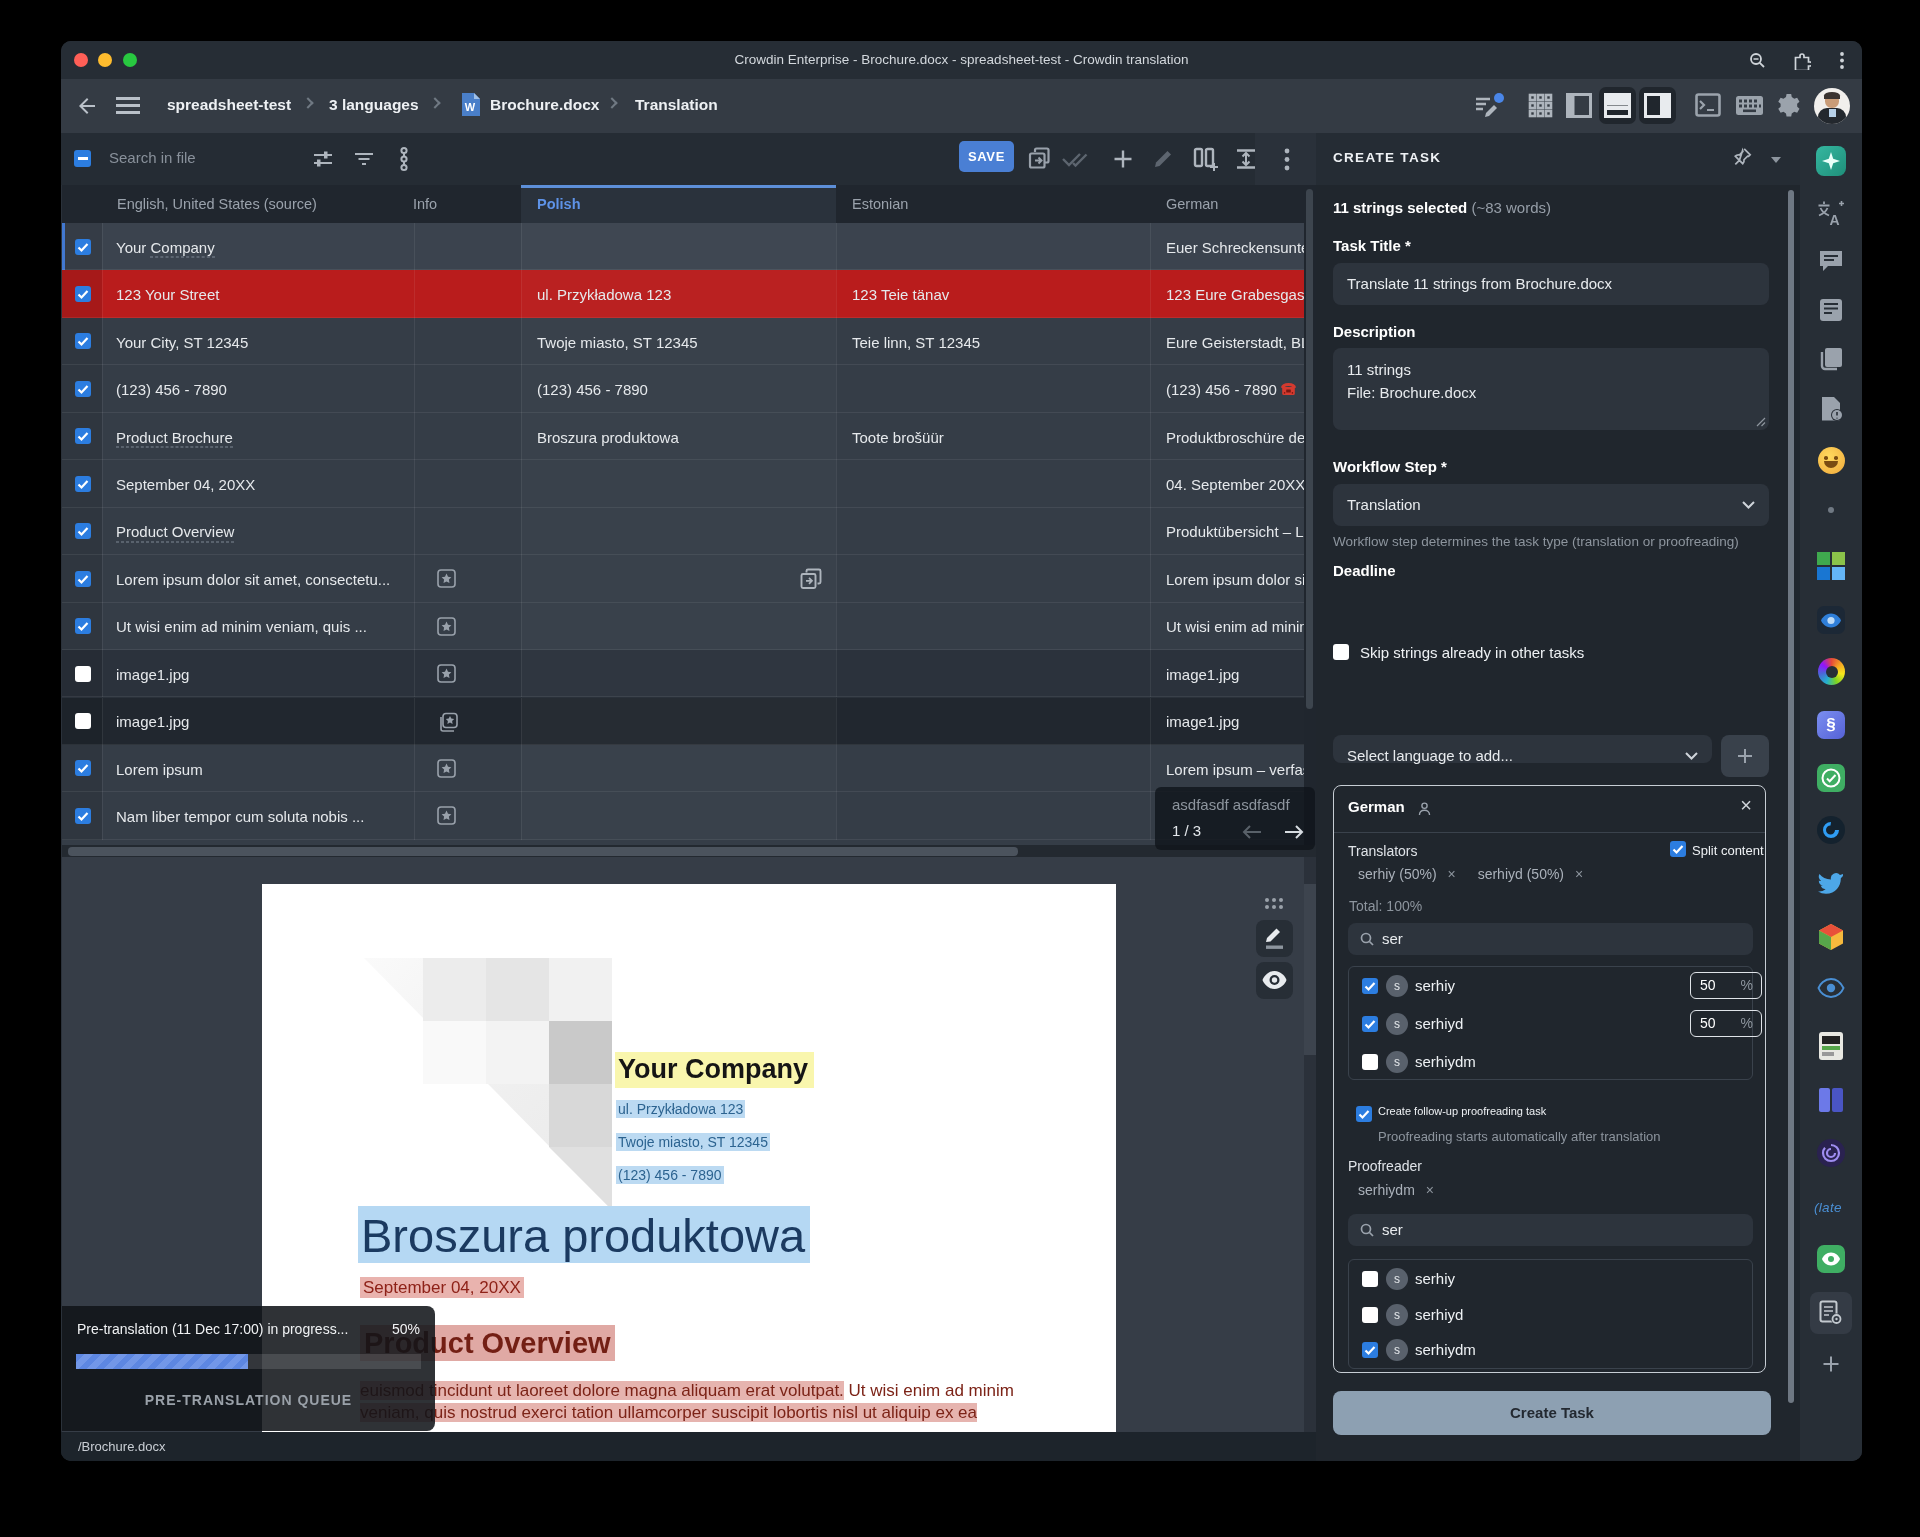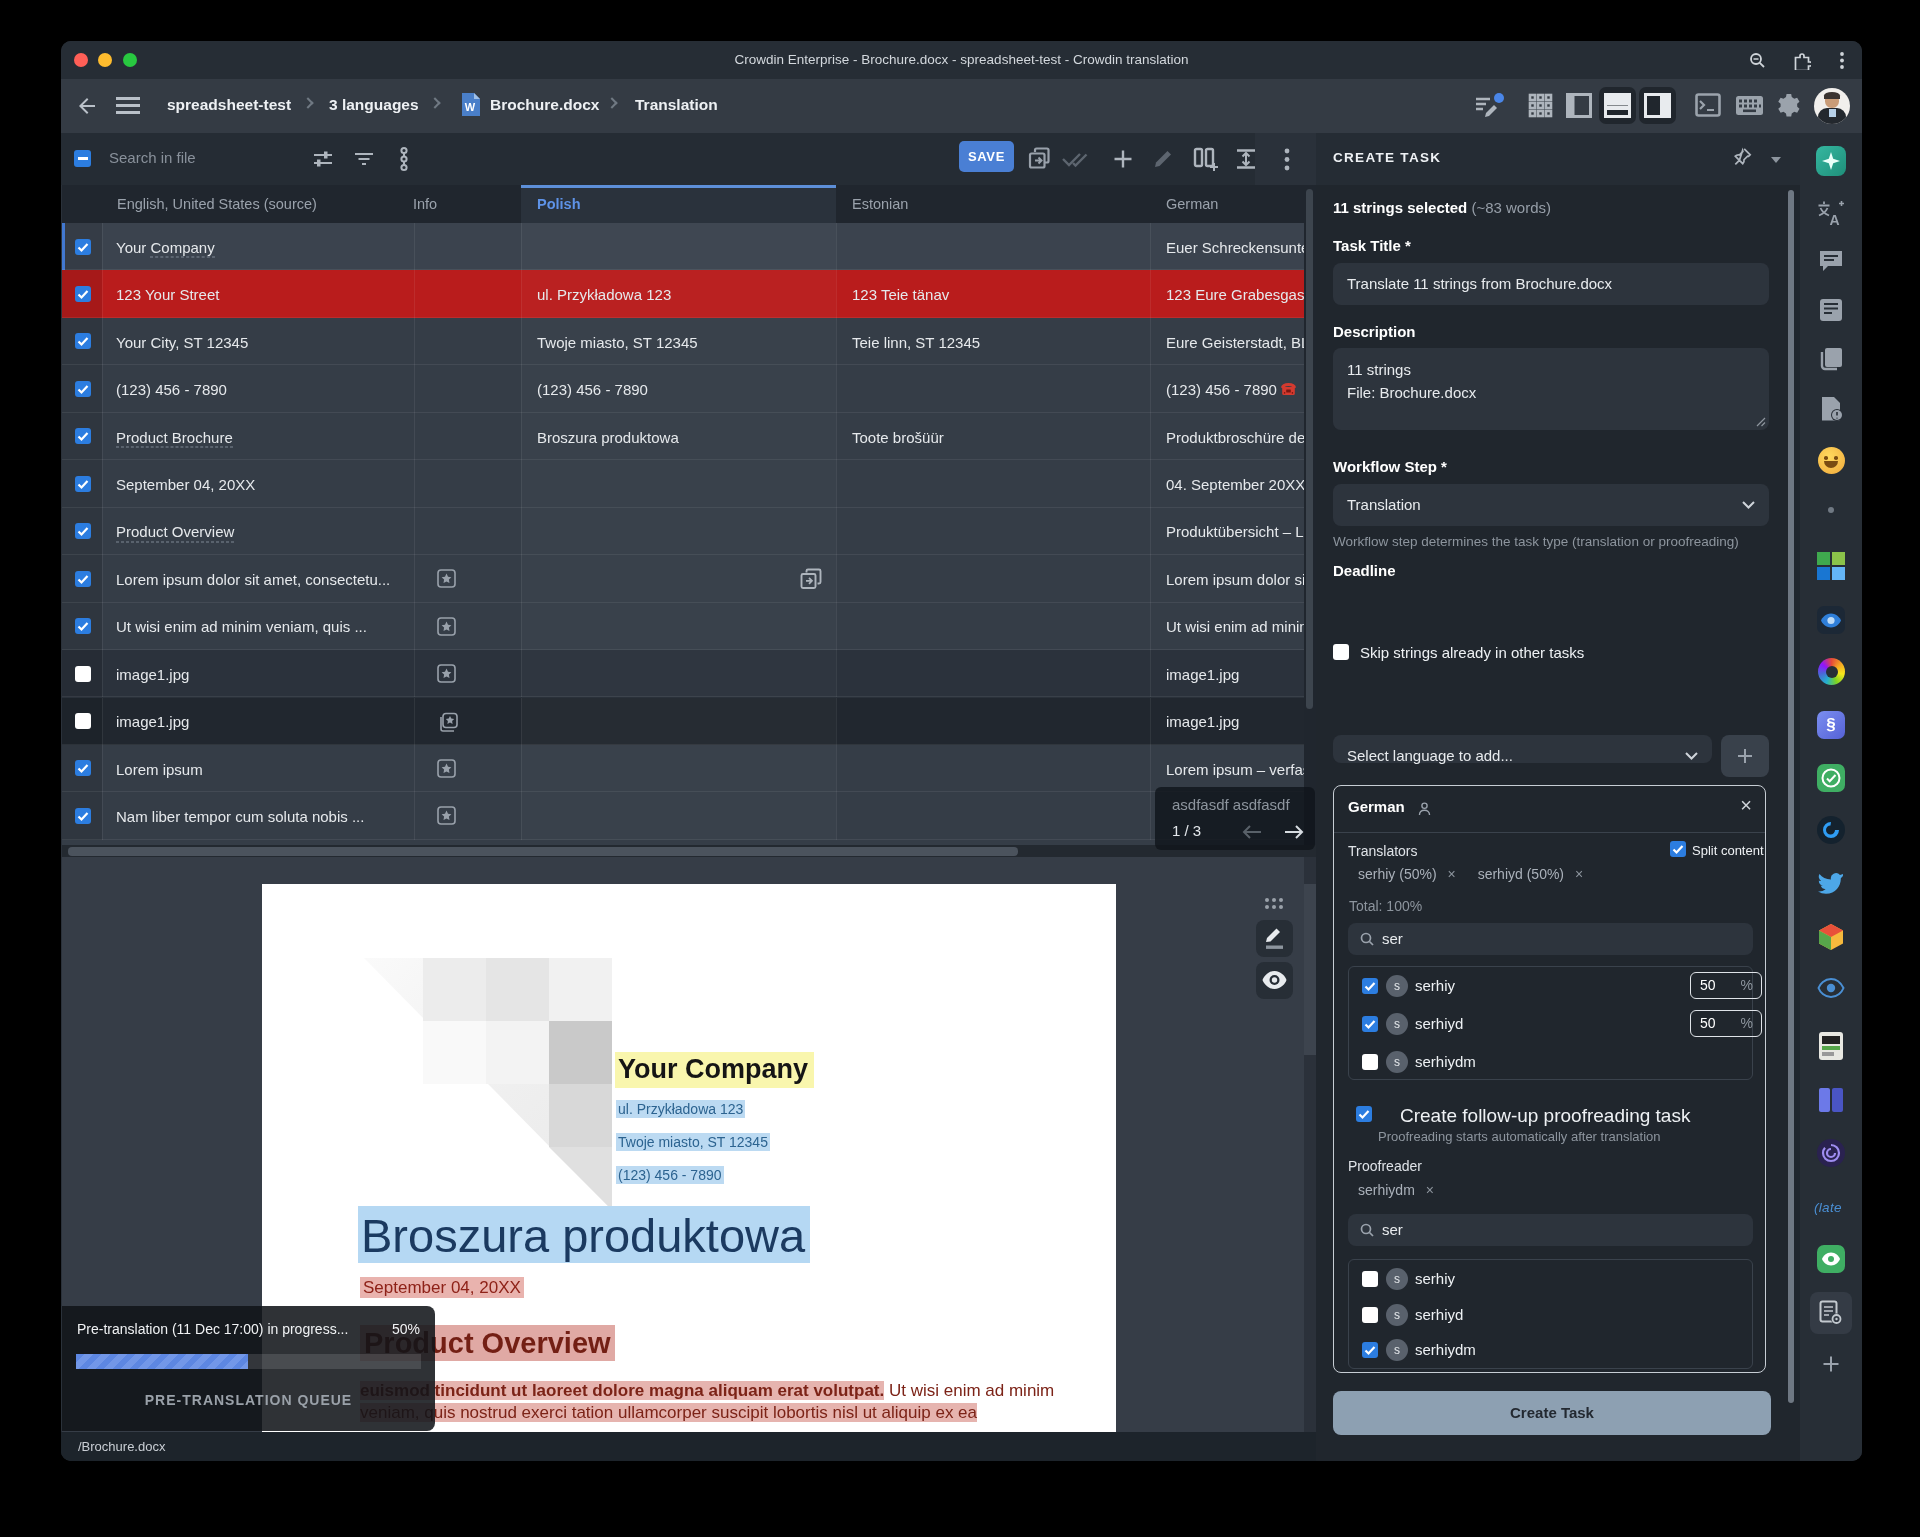--- a/index.html
+++ b/index.html
@@ -690,21 +690,21 @@
 
       <div style="position:absolute;left:353px;top:168px;font-size:27px;font-weight:bold;color:#151515;background:#f9f6ad;padding:2px 6px 3px 3px;">Your Company</div>
       <div style="position:absolute;left:354px;top:217px;font-size:14px;color:#2c6390;"><span style="background:#bcdaf2;padding:1px 2px;">ul. Przykładowa 123</span></div>
       <div style="position:absolute;left:354px;top:250px;font-size:14px;color:#2c6390;"><span style="background:#bcdaf2;padding:1px 2px;">Twoje miasto, ST 12345</span></div>
       <div style="position:absolute;left:354px;top:283px;font-size:14px;color:#2c6390;"><span style="background:#bcdaf2;padding:1px 2px;">(123) 456 - 7890</span></div>
       <div style="position:absolute;left:96px;top:322px;width:452px;height:57px;background:#b5d8f3;"></div>
       <div style="position:absolute;left:99px;top:324px;font-size:47px;color:#1b3a60;">Broszura produktowa</div>
       <div style="position:absolute;left:98px;top:394px;font-size:17px;color:#8e2218;"><span style="background:#e9b3ae;padding:1px 3px;">September 04, 20XX</span></div>
       <div style="position:absolute;left:98px;top:443px;font-size:29px;font-weight:bold;color:#731f14;"><span style="background:#e0a9a4;padding:2px 4px;">Product Overview</span></div>
       <div style="position:absolute;left:98px;top:496px;font-size:17px;line-height:21.5px;color:#7c2317;white-space:nowrap;">
-        <div><span style="background:#e6b4af;font-weight:bold;">euismod tincidunt ut laoreet dolore magna aliquam erat volutpat.</span> Ut wisi enim ad minim</div>
+        <div><span style="background:#e6b4af;">euismod tincidunt ut laoreet dolore magna aliquam erat volutpat.</span> Ut wisi enim ad minim</div>
         <div><span style="background:#e6b4af;">veniam, quis nostrud exerci tation ullamcorper suscipit lobortis nisl ut aliquip ex ea</span></div>
       </div>
     </div>
 
     <div style="position:absolute;left:1203px;top:41px;width:18px;height:11px;">
       <div style="position:absolute;left:0;top:0;width:4px;height:4px;border-radius:50%;background:#9aa1a9;"></div>
       <div style="position:absolute;left:7px;top:0;width:4px;height:4px;border-radius:50%;background:#9aa1a9;"></div>
       <div style="position:absolute;left:14px;top:0;width:4px;height:4px;border-radius:50%;background:#9aa1a9;"></div>
       <div style="position:absolute;left:0;top:7px;width:4px;height:4px;border-radius:50%;background:#9aa1a9;"></div>
       <div style="position:absolute;left:7px;top:7px;width:4px;height:4px;border-radius:50%;background:#9aa1a9;"></div>
@@ -818,21 +818,21 @@
           </div>
         <div class="cb off" style="left:13px;top:87px;"></div>
         <div style="position:absolute;left:37px;top:84px;width:22px;height:22px;border-radius:50%;background:#59616c;color:#e6e9ec;font-size:12px;text-align:center;line-height:22px;">s</div>
         <div style="position:absolute;left:66px;top:86px;color:#eef1f4;font-size:15px;">serhiydm</div>
       </div>
       <div class="cb on" style="left:22px;top:320px;">
           <svg width="14" height="14" viewBox="0 0 14 14">
             <path d="M2.5 7.5 l3 3 6-6.5" stroke="#fff" stroke-width="2.2" fill="none"></path>
           </svg>
         </div>
-      <div style="position:absolute;left:44px;top:319px;color:#eef1f4;font-size:19px;margin-left:22px;">Create follow-up proofreading task</div>
+      <div style="position:absolute;left:44px;top:319px;color:#eef1f4;font-size:11px;">Create follow-up proofreading task</div>
       <div style="position:absolute;left:44px;top:343px;color:#8d959e;font-size:13px;">Proofreading starts automatically after translation</div>
       <div style="position:absolute;left:14px;top:372px;color:#dfe3e8;font-size:14px;">Proofreader</div>
       <div style="position:absolute;left:24px;top:396px;color:#aab1ba;font-size:14px;">serhiydm <span style="color:#8d959e;padding-left:7px;">×</span></div>
       <div class="pinput" style="left:14px;top:428px;width:405px;height:32px;line-height:32px;background:#2d343d;">
         <svg style="position:absolute;left:12px;top:9px;" width="14" height="14" viewBox="0 0 14 14">
             <circle cx="6" cy="6" r="4.5" fill="none" stroke="#9aa2ac" stroke-width="1.7"></circle>
             <path d="M9.5 9.5 L13 13" stroke="#9aa2ac" stroke-width="1.7"></path>
           </svg>
         <span style="padding-left:34px;">ser</span>
       </div>

